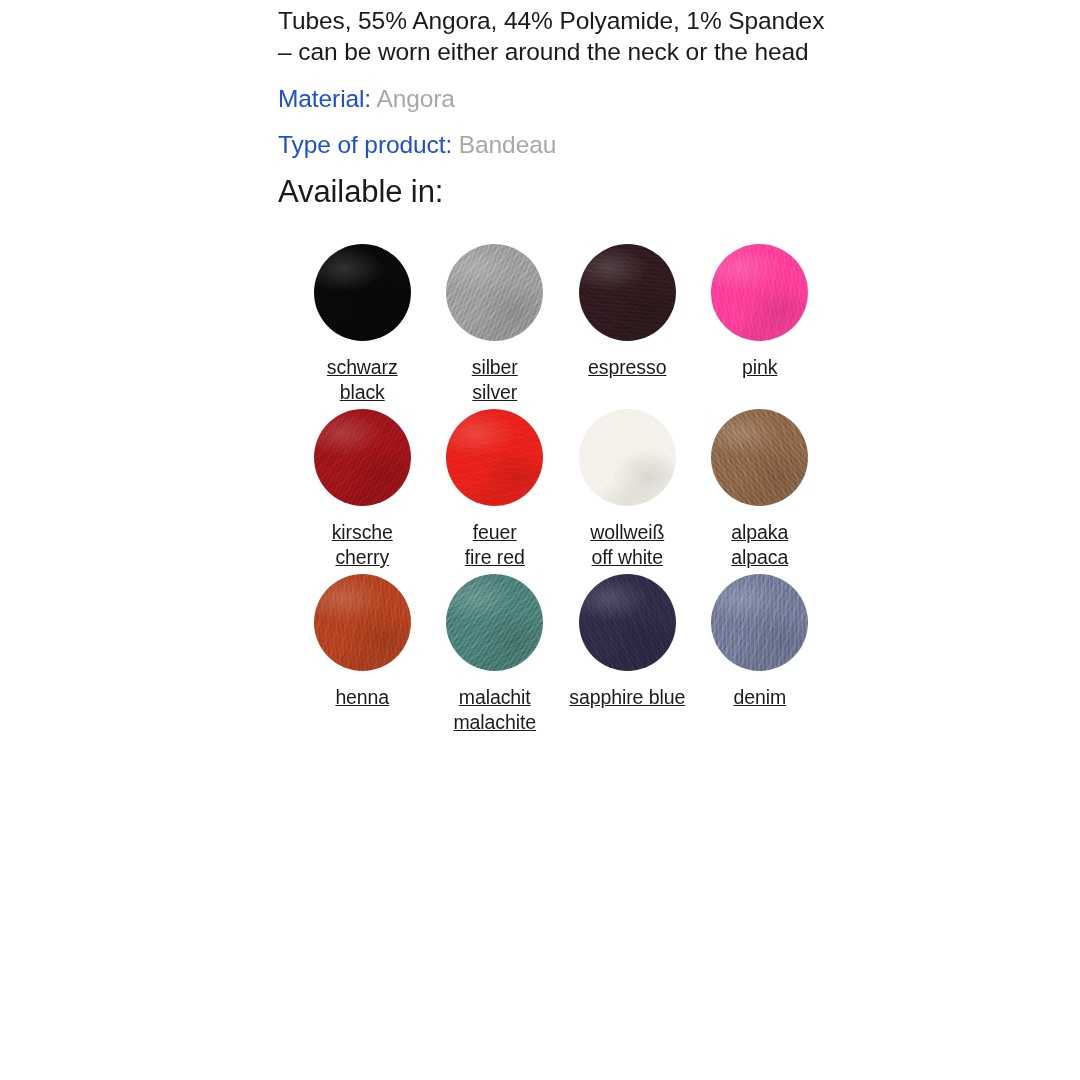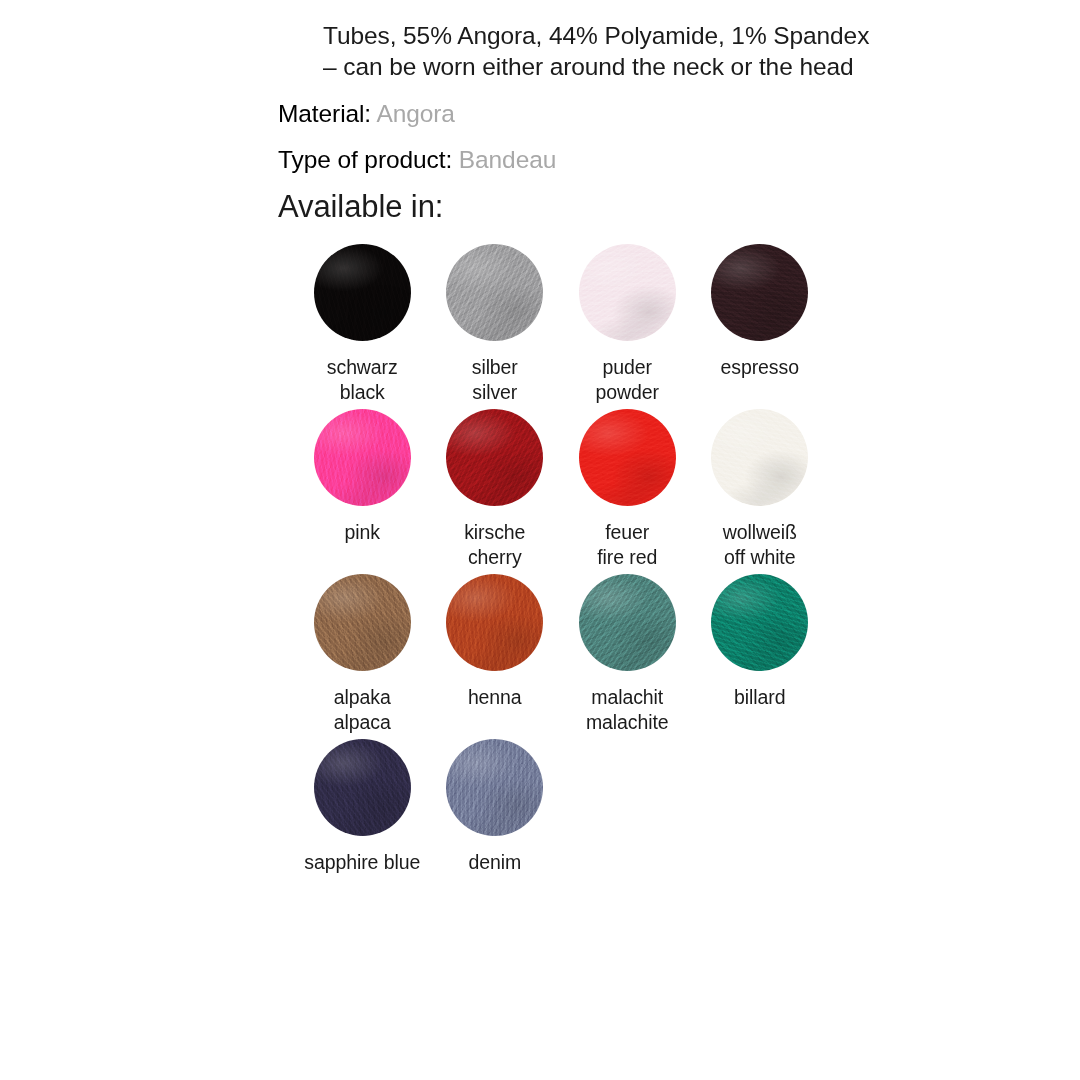--- a/index.html
+++ b/index.html
@@ -32,31 +32,30 @@
     width: 620px;
   }
   .desc-line {
     font-size: 24.5px;
     line-height: 31px;
     letter-spacing: -0.1px;
     color: #1b1b1b;
     white-space: nowrap;
   }
   .intro {
-    padding-top: 20px;
-    margin-left: 45px;
+    padding-top: 5px;
   }
   .field {
     margin-top: 15.5px;
     font-size: 24.5px;
     line-height: 31px;
     letter-spacing: -0.1px;
     white-space: nowrap;
   }
-  .field-label { color: #000000; }
+  .field-label { color: #1d4ed8; }
   .field-value { color: #a8a8a8; margin-top: 32px; }
   .avail {
     margin-top: 15.5px;
     font-size: 31px;
     line-height: 31px;
     letter-spacing: -0.1px;
     color: #1b1b1b;
   }
 
   
@@ -121,21 +120,21 @@
   }
   .swatch-label {
     margin-top: 14px;
     text-align: center;
     font-size: 19.5px;
     line-height: 24.5px;
     letter-spacing: -0.1px;
     color: #1b1b1b;
   }
   .swatch-label .de,
-  .swatch-label .en { display: block; }
+  .swatch-label .en { display: block; text-decoration: underline; }
   .swatch-label .en:empty { display: none; }
 </style>
 </head>
 <body>
 
 <div class="page">
 
   <div class="desc">
 
     <div class="intro">
@@ -171,30 +170,20 @@
         <div class="swatch-disc" style="background: rgb(154, 154, 156);">
           <span class="fibre" style="transform: rotate(37deg);"></span>
           <span class="fibre2"></span>
         </div>
         <div class="swatch-label">
           <span class="de">silber</span>
           <span class="en">silver</span>
         </div>
       </div>
       <div class="swatch-cell">
-        <div class="swatch-disc" style="background: rgb(245, 230, 236);">
-          <span class="fibre" style="transform: rotate(74deg);"></span>
-          <span class="fibre2"></span>
-        </div>
-        <div class="swatch-label">
-          <span class="de">puder</span>
-          <span class="en">powder</span>
-        </div>
-      </div>
-      <div class="swatch-cell">
         <div class="swatch-disc" style="background: rgb(46, 26, 30);">
           <span class="fibre" style="transform: rotate(111deg);"></span>
           <span class="fibre2"></span>
         </div>
         <div class="swatch-label">
           <span class="de">espresso</span>
         </div>
       </div>
       <div class="swatch-cell">
         <div class="swatch-disc" style="background: rgb(252, 61, 149);">
@@ -258,29 +247,20 @@
         <div class="swatch-disc" style="background: rgb(74, 124, 118);">
           <span class="fibre" style="transform: rotate(47deg);"></span>
           <span class="fibre2"></span>
         </div>
         <div class="swatch-label">
           <span class="de">malachit</span>
           <span class="en">malachite</span>
         </div>
       </div>
       <div class="swatch-cell">
-        <div class="swatch-disc" style="background: rgb(12, 122, 101);">
-          <span class="fibre" style="transform: rotate(121deg);"></span>
-          <span class="fibre2"></span>
-        </div>
-        <div class="swatch-label">
-          <span class="de">billard</span>
-        </div>
-      </div>
-      <div class="swatch-cell">
         <div class="swatch-disc" style="background: rgb(46, 42, 69);">
           <span class="fibre" style="transform: rotate(158deg);"></span>
           <span class="fibre2"></span>
         </div>
         <div class="swatch-label">
           <span class="de">sapphire blue</span>
         </div>
       </div>
       <div class="swatch-cell">
         <div class="swatch-disc" style="background: rgb(111, 119, 149);">

